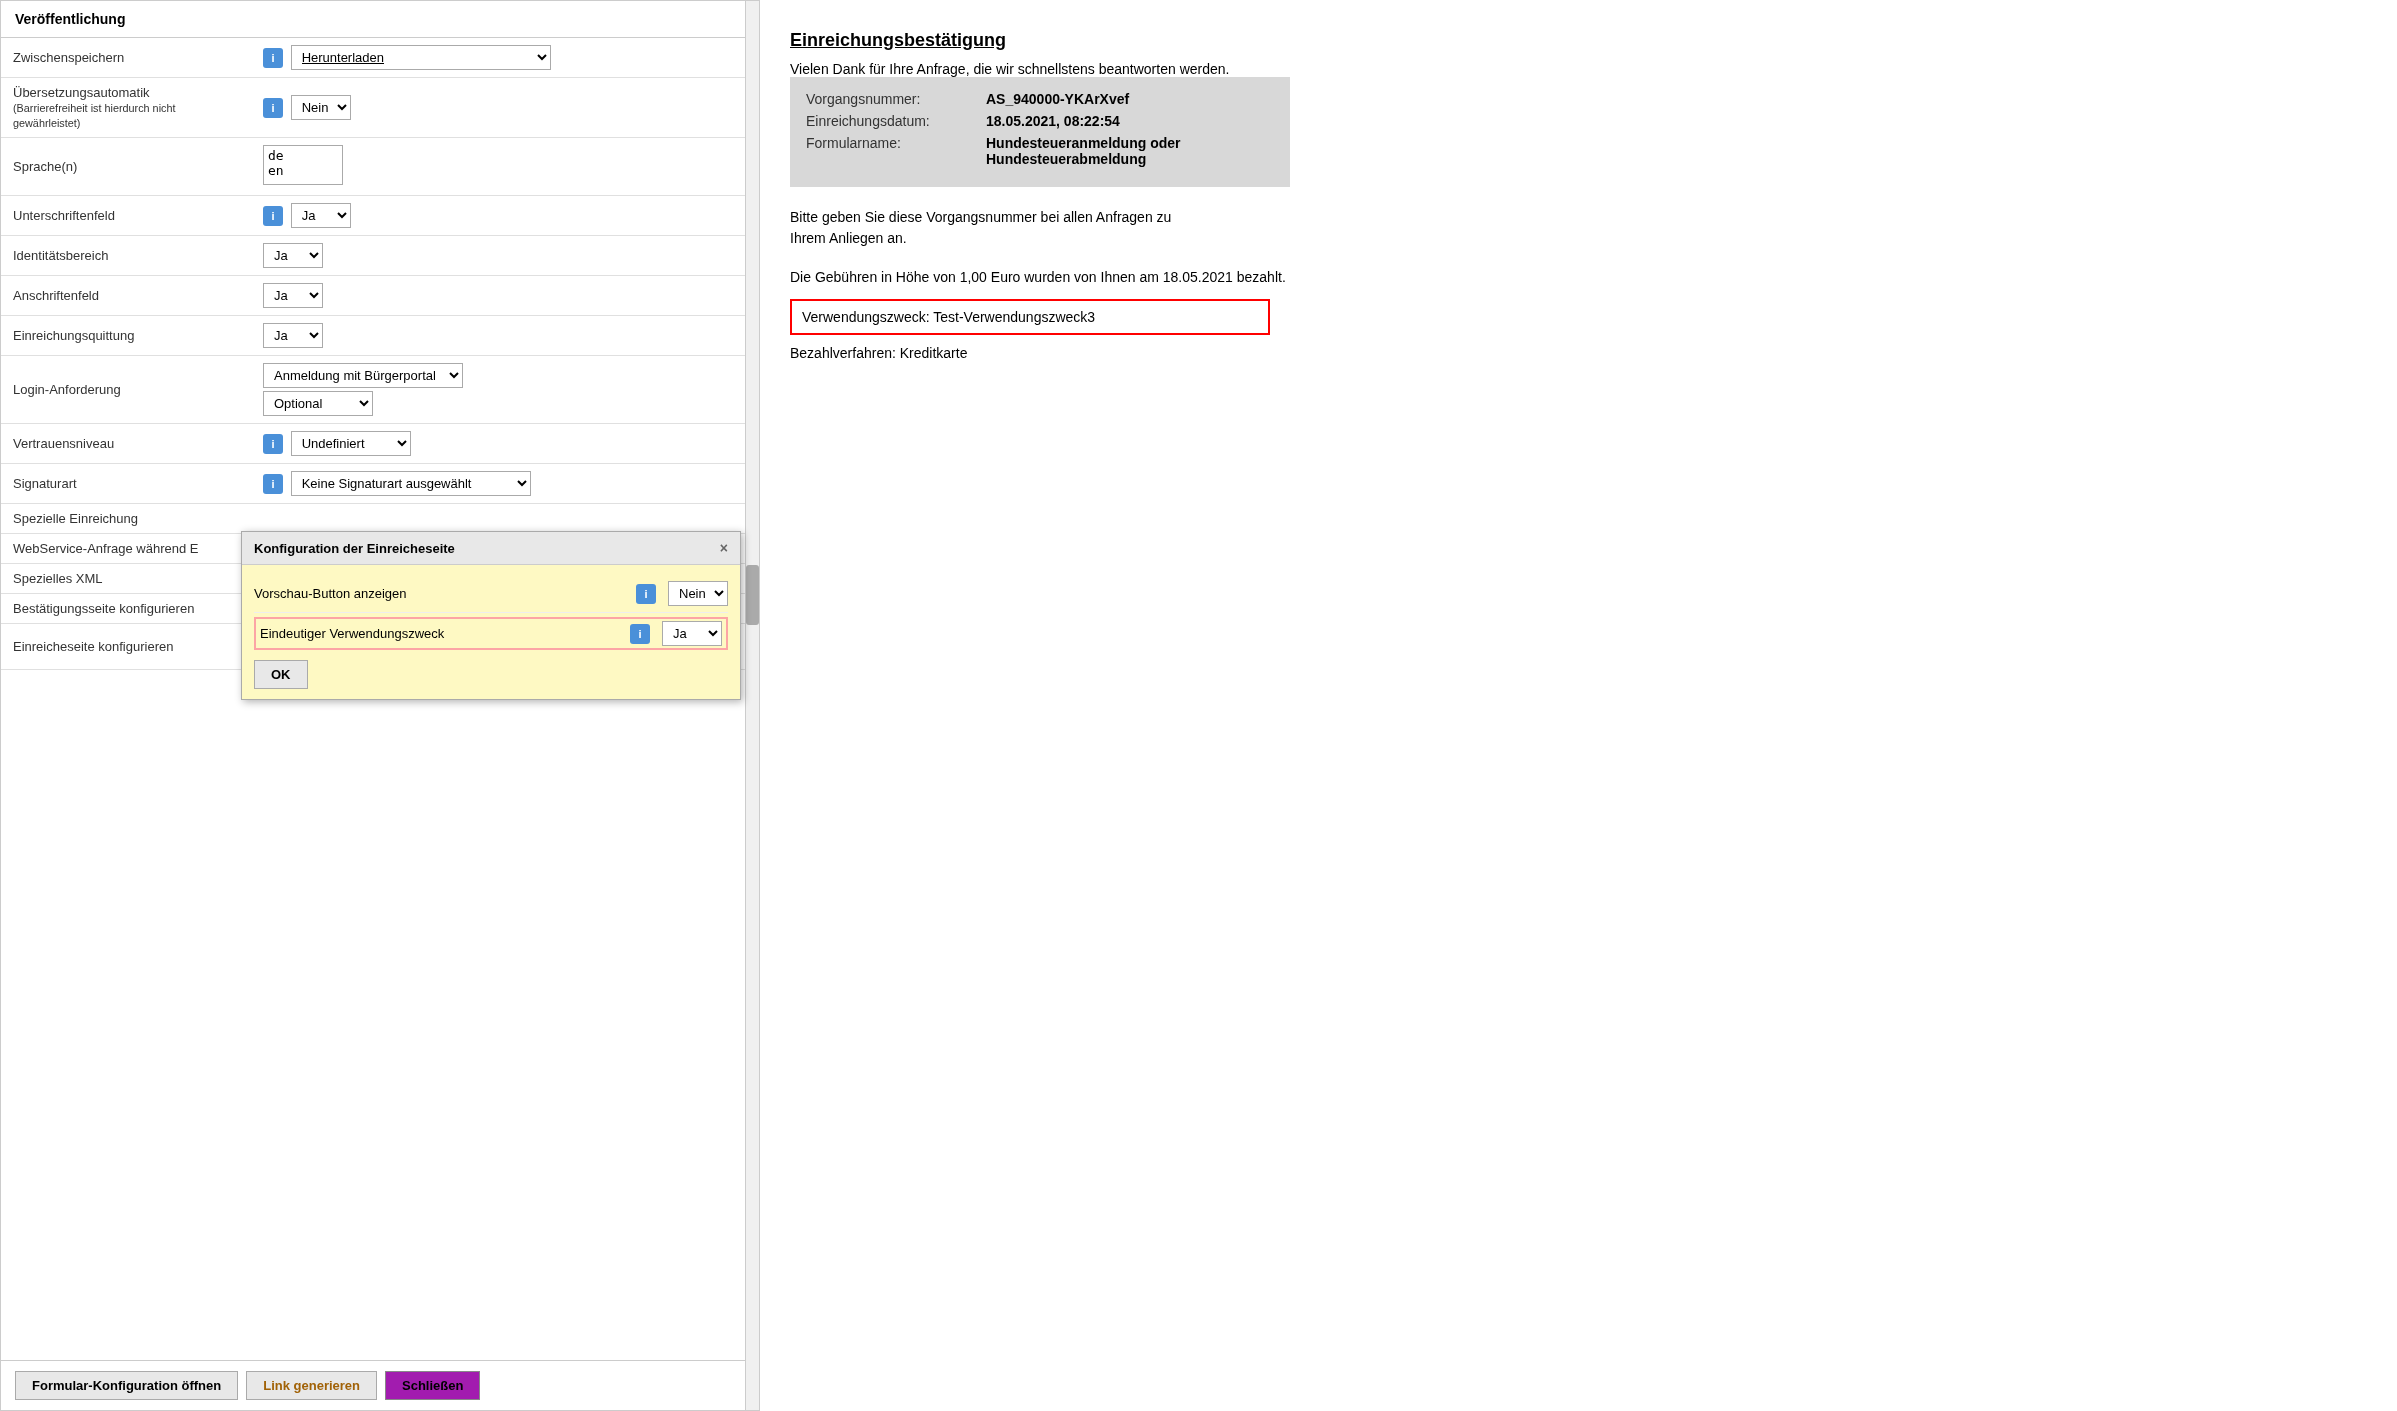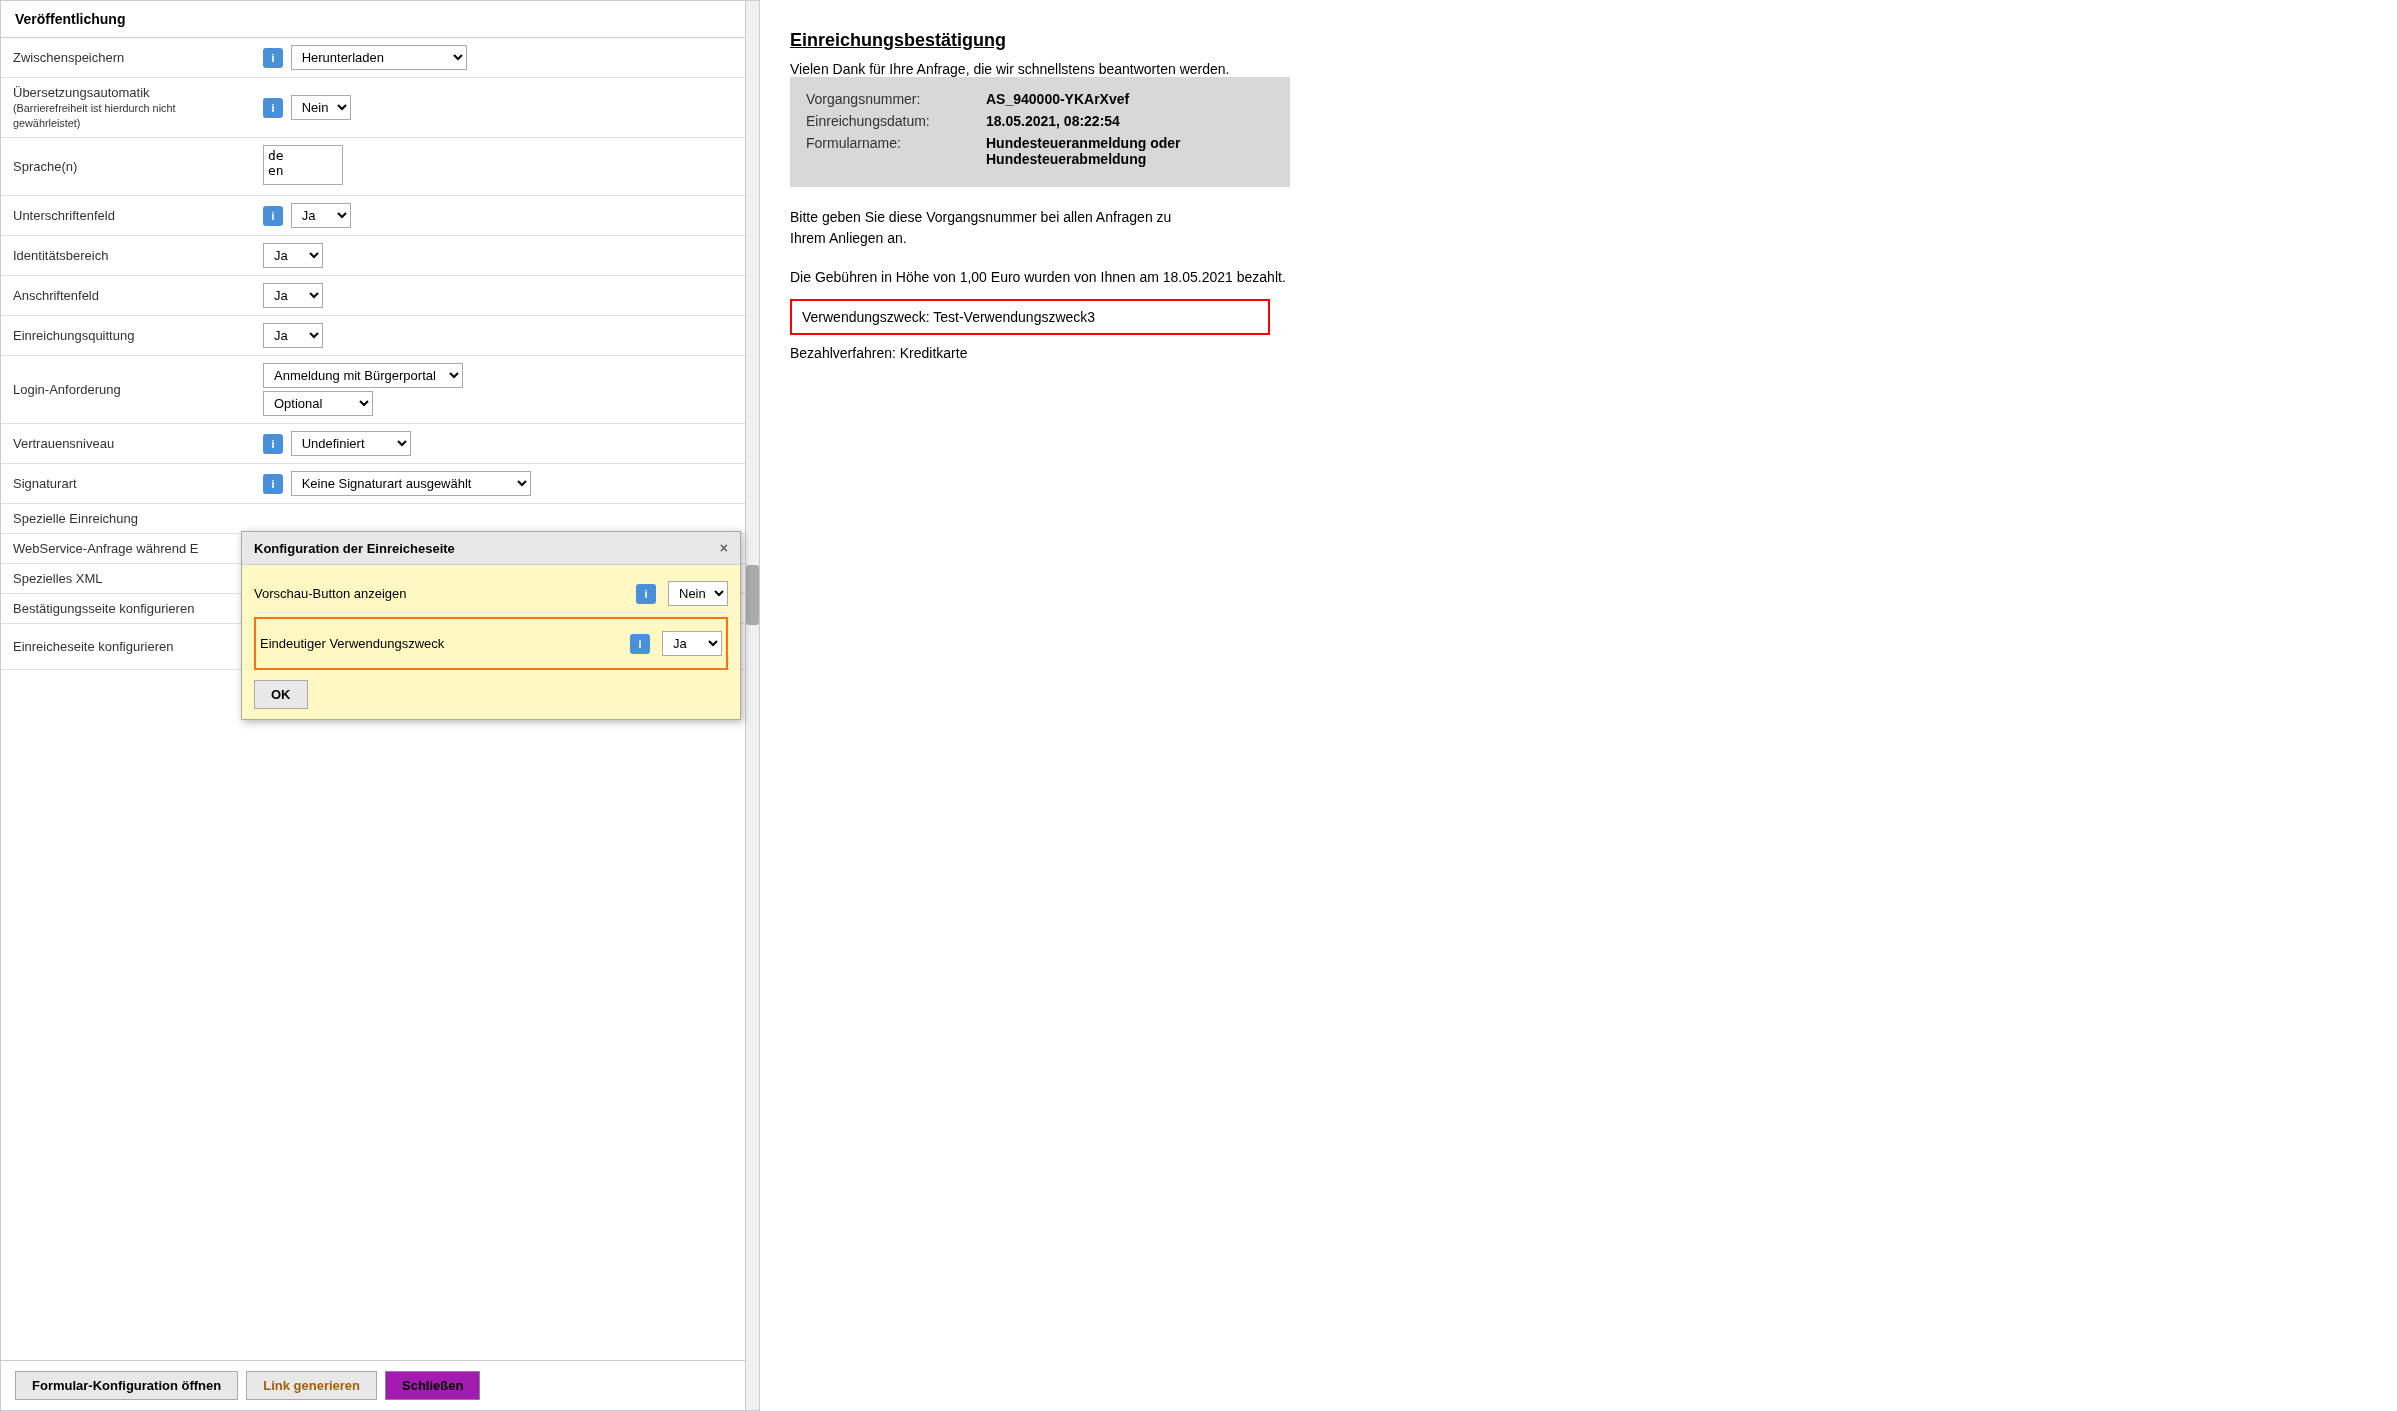--- a/index.html
+++ b/index.html
@@ -68,21 +68,22 @@
 
     select {
       padding: 3px 6px;
       border: 1px solid #aaa;
       background: #fff;
       font-size: 13px;
       cursor: pointer;
     }
 
     .select-large {
-      width: 176px;
+      width: 260px;
+      text-decoration: underline;
     }
 
     .select-small {
       width: 60px;
     }
 
     .select-medium {
       width: 120px;
     }
 
@@ -452,21 +453,21 @@
 
       <div class="modal-row">
         <span class="modal-row-label">Vorschau-Button anzeigen</span>
         <span class="info-icon">i</span>
         <select class="select-small">
           <option>Nein</option>
           <option>Ja</option>
         </select>
       </div>
 
-      <div class="modal-row highlighted" style="border: 2px solid #f97316; display:flex; align-items:center; padding: 12px 4px; margin: 4px 0; gap: 8px;">
+      <div class="modal-row highlighted" style="border: 2px solid #fca5a5; display:flex; align-items:center; padding: 2px 4px; margin: 4px 0; gap: 8px;">
         <span class="modal-row-label">Eindeutiger Verwendungszweck</span>
         <span class="info-icon">i</span>
         <select class="select-small">
           <option>Ja</option>
           <option>Nein</option>
         </select>
       </div>
       <div class="modal-ok">
         <button class="btn">OK</button>
       </div>

